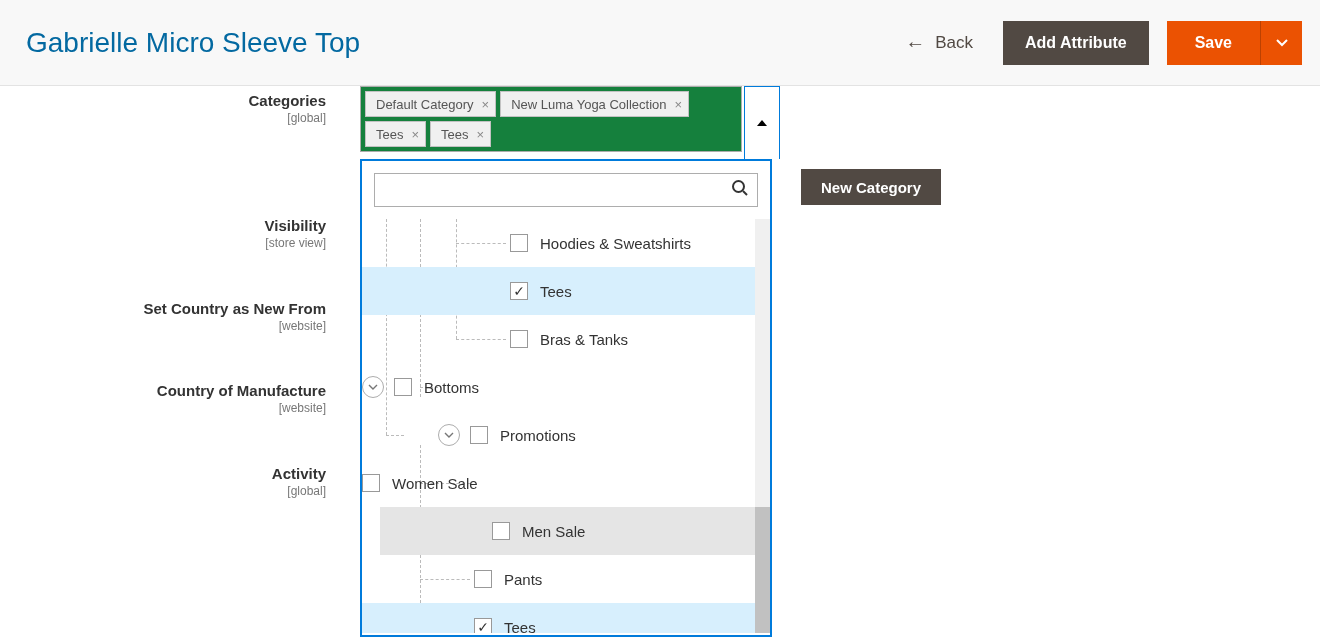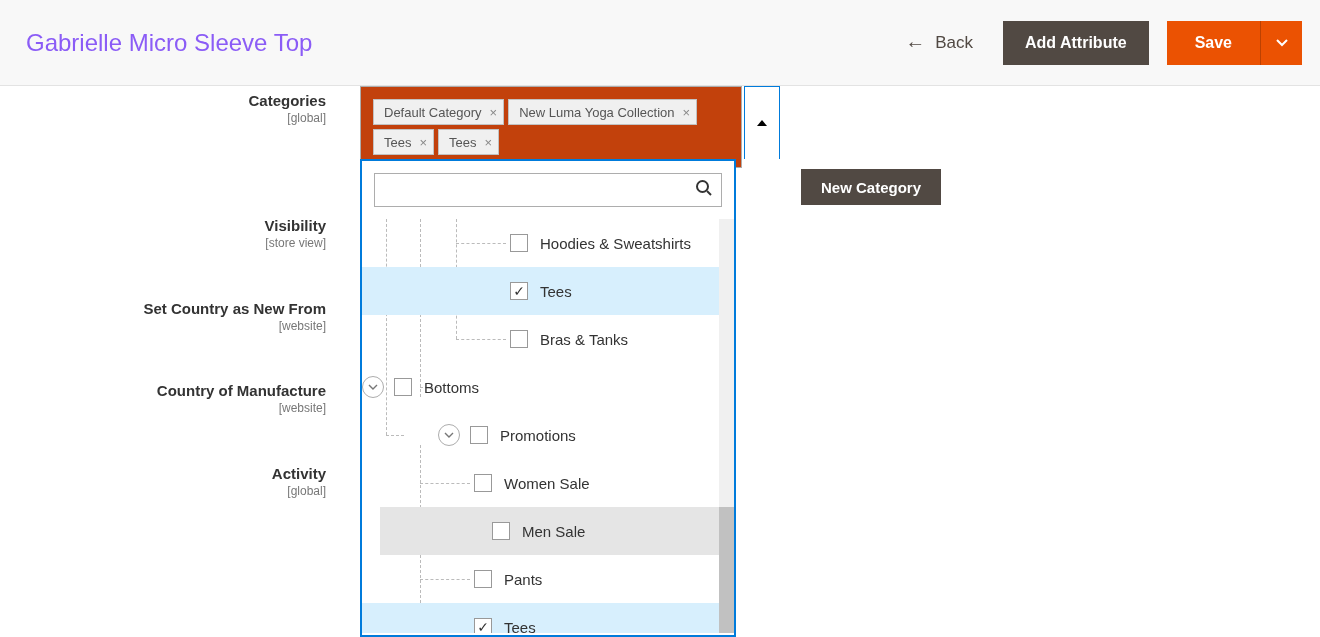--- a/index.html
+++ b/index.html
@@ -14,23 +14,23 @@
   .topbar {
     height: 86px;
     background: #f8f8f8;
     border-bottom: 1px solid #e3e3e3;
     display: flex;
     align-items: center;
     justify-content: space-between;
     padding: 0 18px 0 26px;
   }
   .page-title {
-    font-size: 24px;
+    font-size: 28px;
     font-weight: 400;
-    color: #8b5cf6;
+    color: #0369a1;
   }
   .top-actions { display: flex; align-items: center; gap: 18px; }
   .back-link {
     display: flex; align-items: center; gap: 10px;
     color: #514943; font-size: 17px; cursor: pointer;
     padding-right: 12px;
   }
   .back-arrow { font-size: 20px; position: relative; top: -1px;}
   .btn {
     height: 44px; padding: 0 22px;
@@ -66,23 +66,23 @@
   }
   .field-labels-stack { position: absolute; left: 0; width: 360px; text-align: right; padding-right: 34px;}
   .stack-item { margin-bottom: 48px;}
 
   .cat-control {
     position: relative;
     width: 420px;
   }
   .chips-box {
     border: 1px solid #adadad;
-    background: #c2410c;
+    background: #15803d;
     min-height: 36px;
-    padding: 12px;
+    padding: 4px;
     display: flex;
     flex-wrap: wrap;
     gap: 4px;
     width: 382px;
   }
   .chip {
     background: #f0f0f0;
     border: 1px solid #c2c2c2;
     font-size: 13px;
     color: #555;
@@ -104,21 +104,21 @@
   }
   .dd-toggle.up::after {
     content: ""; width: 0; height: 0;
     border-left: 5px solid transparent;
     border-right: 5px solid transparent;
     border-bottom: 6px solid #000;
   }
   .dropdown-panel {
     position: absolute;
     top: 73px; left: 0;
-    width: 376px;
+    width: 412px;
     border: 2px solid #007bdb;
     background: #fff;
     height: 478px;
   }
   .search-wrap {
     padding: 12px;
   }
   .search-box {
     position: relative;
     width: 100%;
@@ -329,21 +329,21 @@
               </div>
               <div class="tree-node" style="top: 192px; position: absolute; left: 0px; right: 15px; padding-left: 76px;">
                 <div class="expand-circle">
                   <svg viewBox="0 0 10 6">
                     <path d="M1 1 L5 5 L9 1" stroke="#777" stroke-width="1.4" fill="none"></path>
                   </svg>
                 </div>
                 <div class="node-checkbox"></div>
                 <span class="node-label">Promotions</span>
               </div>
-              <div class="tree-node" style="top: 240px; position: absolute; left: 0px; right: 15px; padding-left: 112px;">
+              <div class="tree-node" style="top: 240px; position: absolute; left: 0px; right: 15px; ">
                 <div class="node-checkbox"></div>
                 <span class="node-label">Women Sale</span>
               </div>
               <div class="tree-node hover" style="top: 288px; position: absolute; left: 0px; right: 15px; padding-left: 112px; margin-left: 18px;">
                 <div class="node-checkbox"></div>
                 <span class="node-label">Men Sale</span>
               </div>
               <div class="tree-node" style="top: 336px; position: absolute; left: 0px; right: 15px; padding-left: 112px;">
                 <div class="node-checkbox"></div>
                 <span class="node-label">Pants</span>

